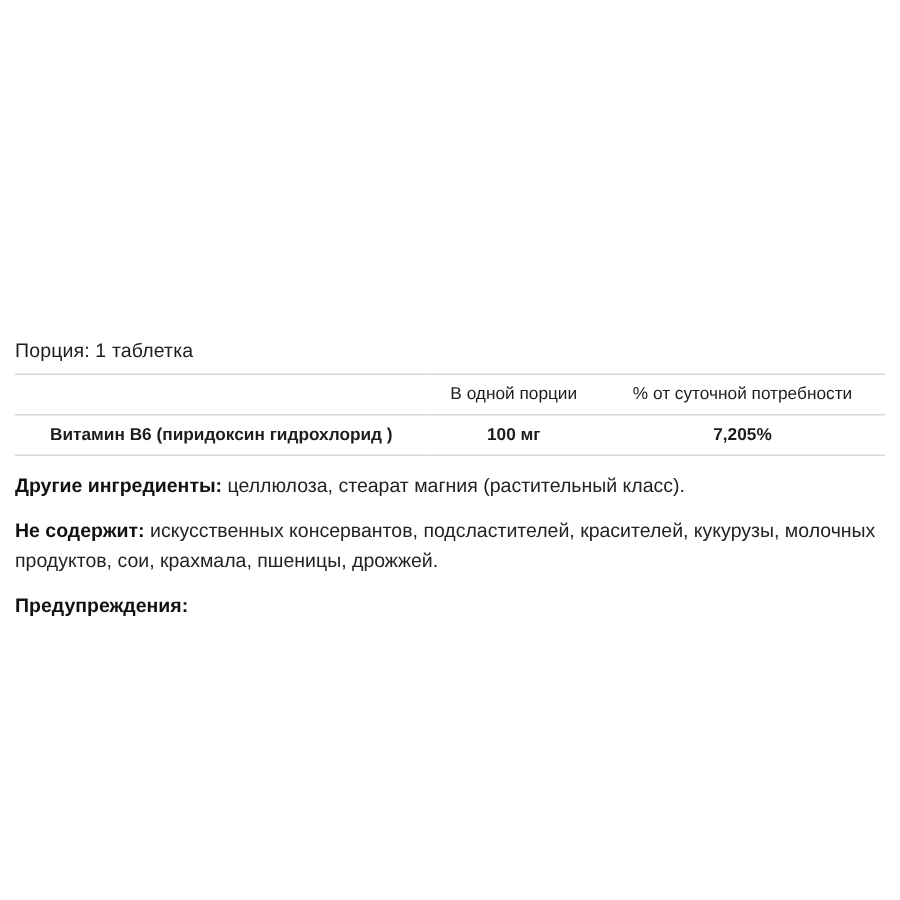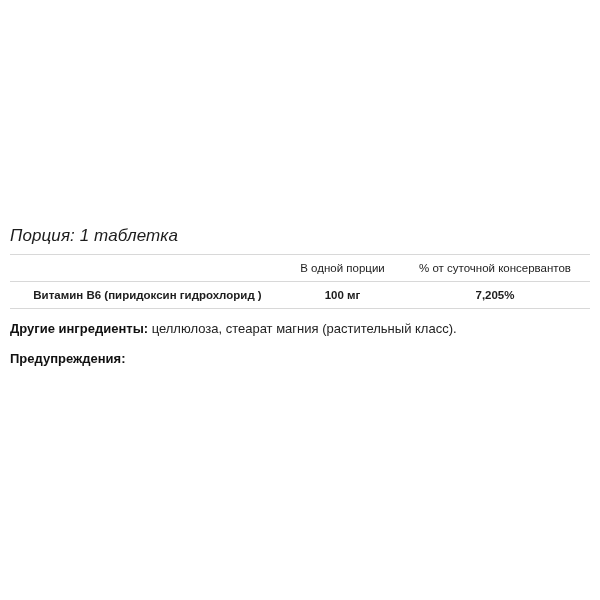--- a/index.html
+++ b/index.html
@@ -22,25 +22,24 @@
   }
   .panel {
     position: absolute;
     left: 0;
     top: 222px;
     width: 600px;
     box-sizing: border-box;
     padding: 0 10px;
   }
   .serving-line {
-    font-size: 17px;
+    font-size: 13px;
     color: #1d1d1d;
     padding: 4px 0 8px 0;
     letter-spacing: 0.1px;
-    font-style: italic;
   }
   table.facts {
     width: 100%;
     border-collapse: collapse;
     font-size: 11.5px;
   }
   table.facts th, table.facts td {
     text-align: center;
     font-weight: normal;
     padding: 6px 0 6px 0;
@@ -85,38 +84,41 @@
 
   <div class="panel">
 
     <div class="serving-line">Порция: 1 таблетка</div>
 
     <table class="facts">
       <thead>
         <tr>
           <th class="col-name"></th>
           <th class="col-amount">В одной порции</th>
-          <th class="col-dv">% от суточной консервантов</th>
+          <th class="col-dv">% от суточной потребности</th>
         </tr>
       </thead>
       <tbody>
         <tr>
           <td class="col-name">Витамин B6 (пиридоксин гидрохлорид )</td>
           <td class="col-amount">100 мг</td>
           <td class="col-dv">7,205%</td>
         </tr>
       </tbody>
     </table>
 
     <div class="notes">
 
       <p class="note-block">
         <span class="note-bold">Другие ингредиенты:</span><span> целлюлоза, стеарат магния (растительный класс).</span>
       </p>
 
+      <p class="note-block">
+        <span class="note-bold">Не содержит:</span><span> искусственных консервантов, подсластителей, красителей, кукурузы, молочных продуктов, сои, крахмала, пшеницы, дрожжей.</span>
+      </p>
 
       <p class="note-block">
         <span class="note-bold">Предупреждения:</span><span></span>
       </p>
 
     </div>
   </div>
 </div>
 
 </body></html>

